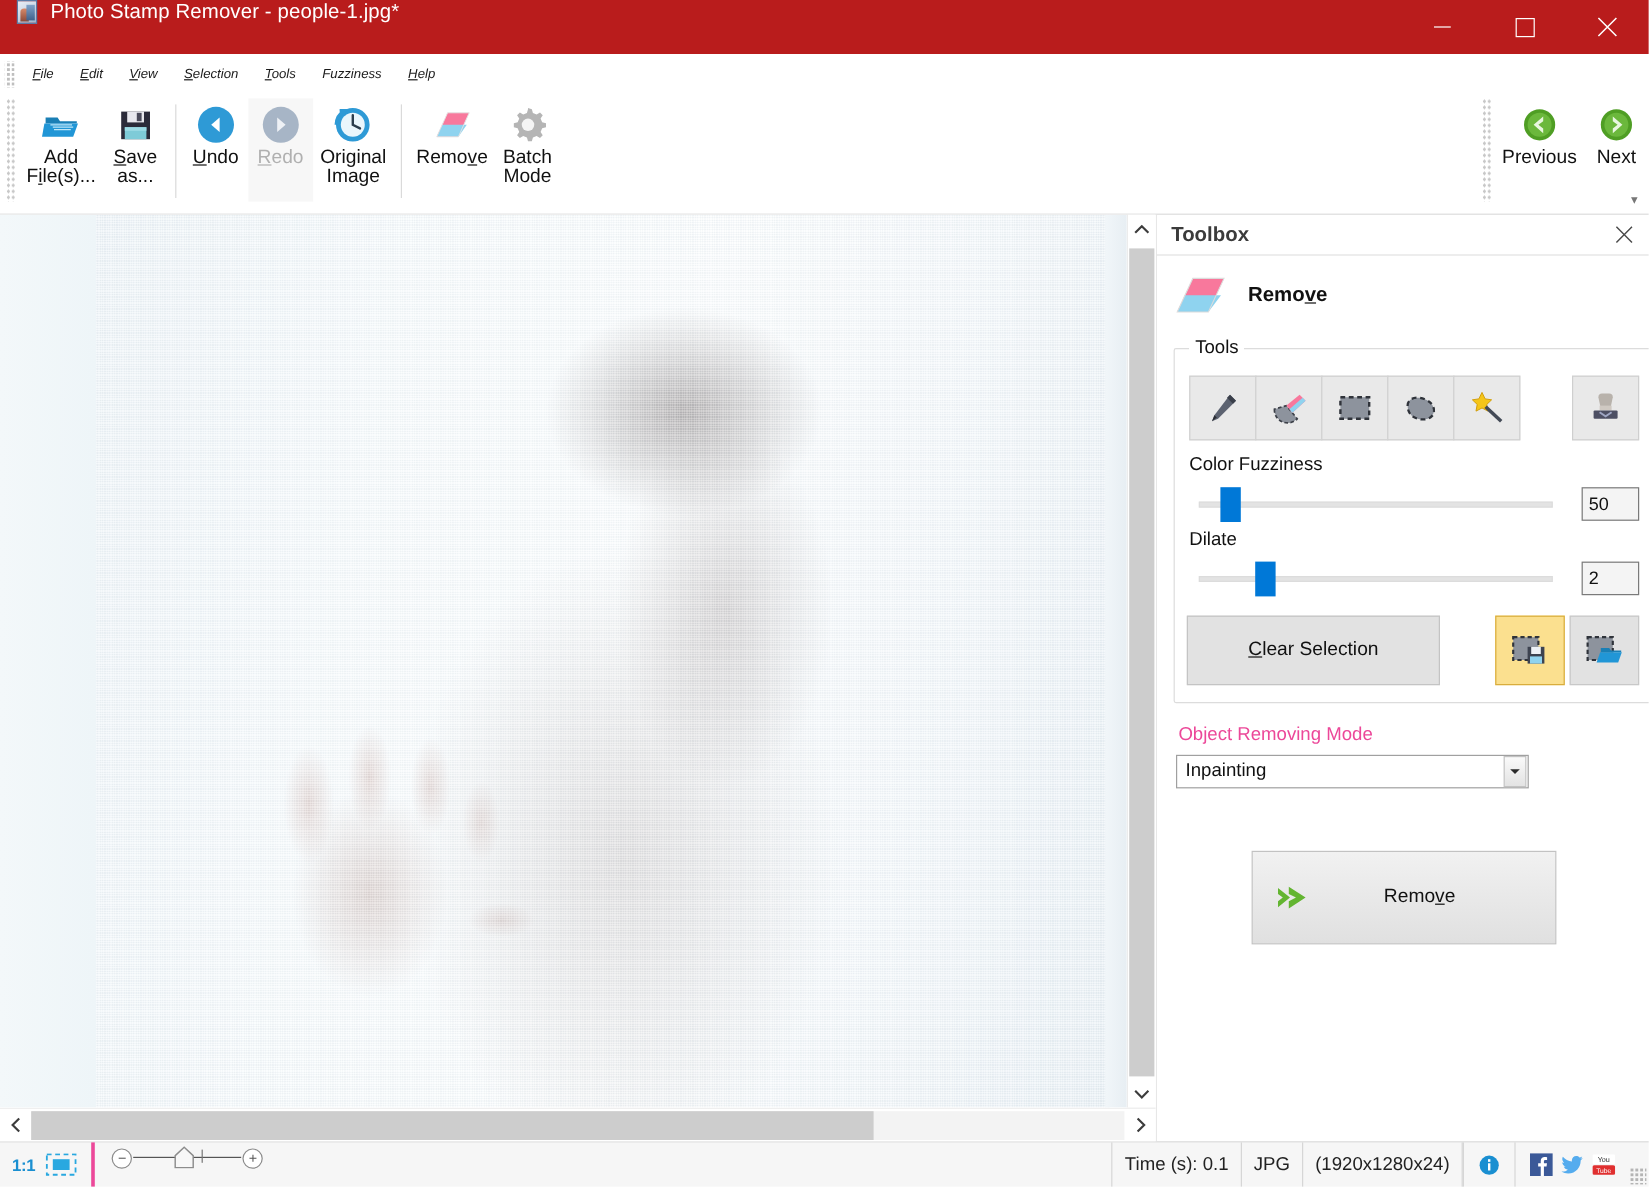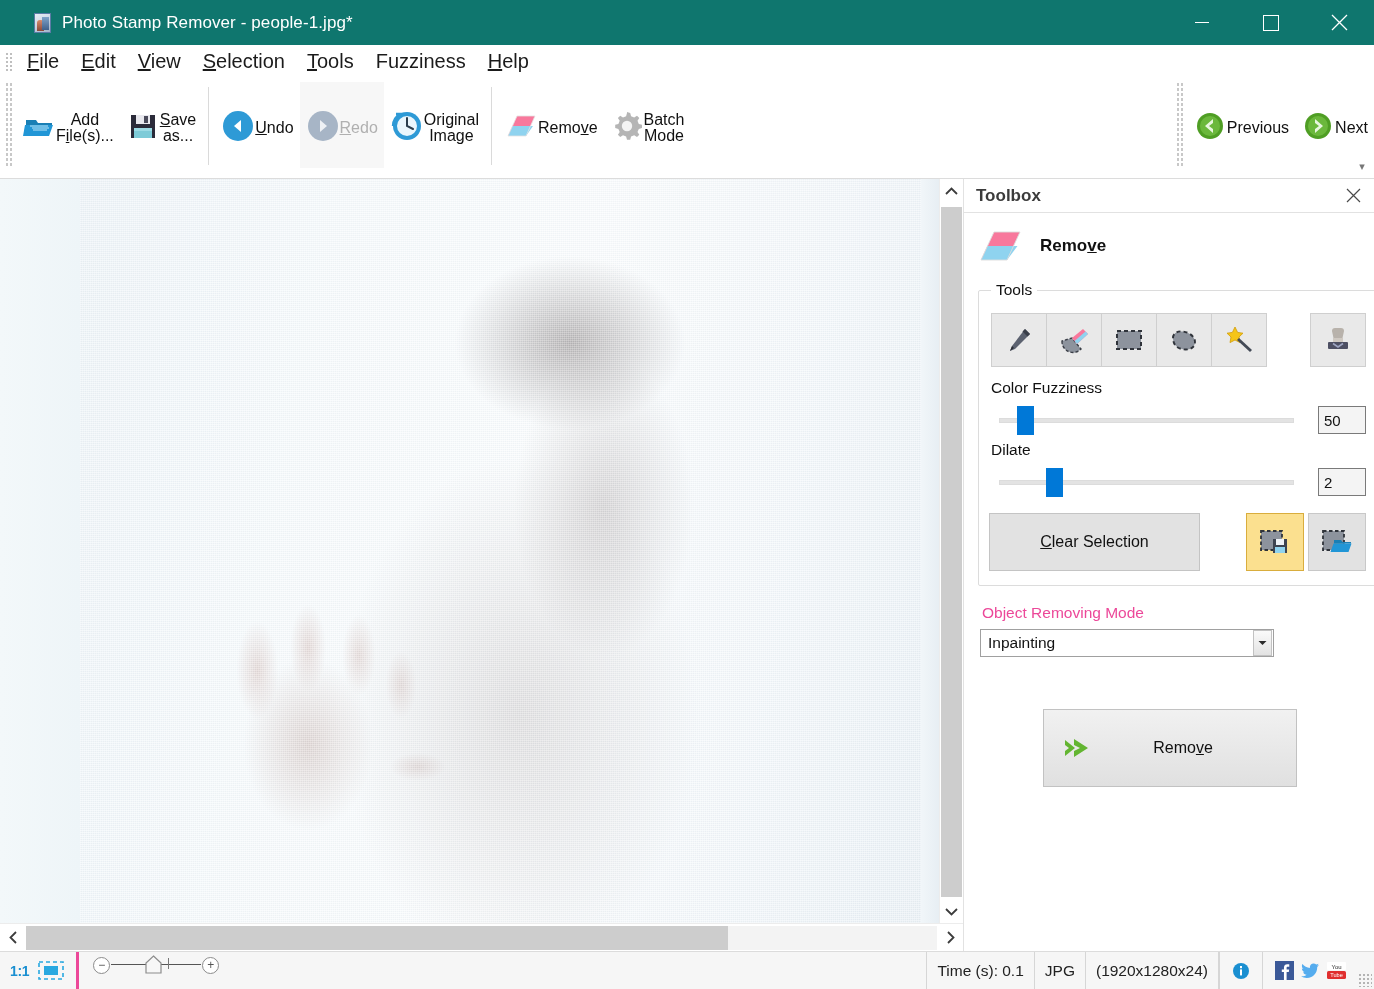--- a/index.html
+++ b/index.html
@@ -12,24 +12,23 @@
   }
   #app {
     position: relative;
     width: 1374px; height: 989px;
     background: #ffffff;
     display: flex; flex-direction: column;
   }
 
   
   .titlebar {
-    height: 45px; background: #0f766e;
-    display: flex; align-items: center;
+    height: 45px; background: #b91c1c;
+    display: flex; align-items: flex-start;
     flex: 0 0 45px;
-    padding-left: 20px;
   }
   .title-icon {
     width: 17px; height: 20px; margin-left: 14px; margin-right: 11px;
     background: linear-gradient(150deg,#e8eef6 0%,#cfd9e6 45%,#9fb2c8 100%);
     border: 1px solid #5b7ba6;
     position: relative; overflow: hidden; flex: 0 0 auto;
   }
   .title-icon::before {
     content:""; position:absolute; left:2px; bottom:1px; width:7px; height:11px;
     background: linear-gradient(180deg,#d88a6a,#8a4a3a); border-radius:3px 3px 0 0;
@@ -59,38 +58,39 @@
   .menubar {
     height:33px; background:#fff; display:flex; align-items:center;
     padding-left:4px; flex:0 0 33px;
   }
   .grip {
     width:8px; height:22px; margin-right:4px; flex:0 0 auto;
     background-image: radial-gradient(#bfbfbf 40%, transparent 41%);
     background-size: 4px 4px; background-position: 1px 1px;
   }
   .menu-item {
-    font-size:20px; color:#1b1b1b; padding:4px 11px; cursor:default;
+    font-size:11px; color:#1b1b1b; padding:4px 11px; cursor:default;
     white-space:nowrap;
+    font-style:italic;
   }
   .menu-item u { text-decoration: underline; text-underline-offset: 1px; }
 
   
   .toolbar {
     height:101px; background:#fff; display:flex; align-items:flex-start;
     border-bottom:1px solid #dcdcdc; position:relative; flex:0 0 101px;
   }
   .tb-grip {
     width:8px; height:86px; margin:4px 3px 0 5px; flex:0 0 auto;
     background-image: radial-gradient(#c8c8c8 40%, transparent 41%);
     background-size: 4px 5px;
   }
   .tb-btn {
     width:auto; min-width:54px; height:86px; margin-top:4px;
-    display:flex; align-items:center;
+    display:flex; flex-direction:column; align-items:center;
     padding:5px 6px 0 6px; cursor:default; position:relative;
   }
   .tb-btn.disabled { background:#f7f7f7; }
   .tb-btn.disabled .tb-label { color:#b0b0b0; }
   .tb-ico { width:34px; height:34px; position:relative; margin-bottom:3px; flex:0 0 auto;}
   .tb-label {
     font-size:16px; color:#111; line-height:1.0; text-align:center;
     white-space:pre-line;
   }
   .tb-label u { text-decoration:underline; text-underline-offset:1px;}

